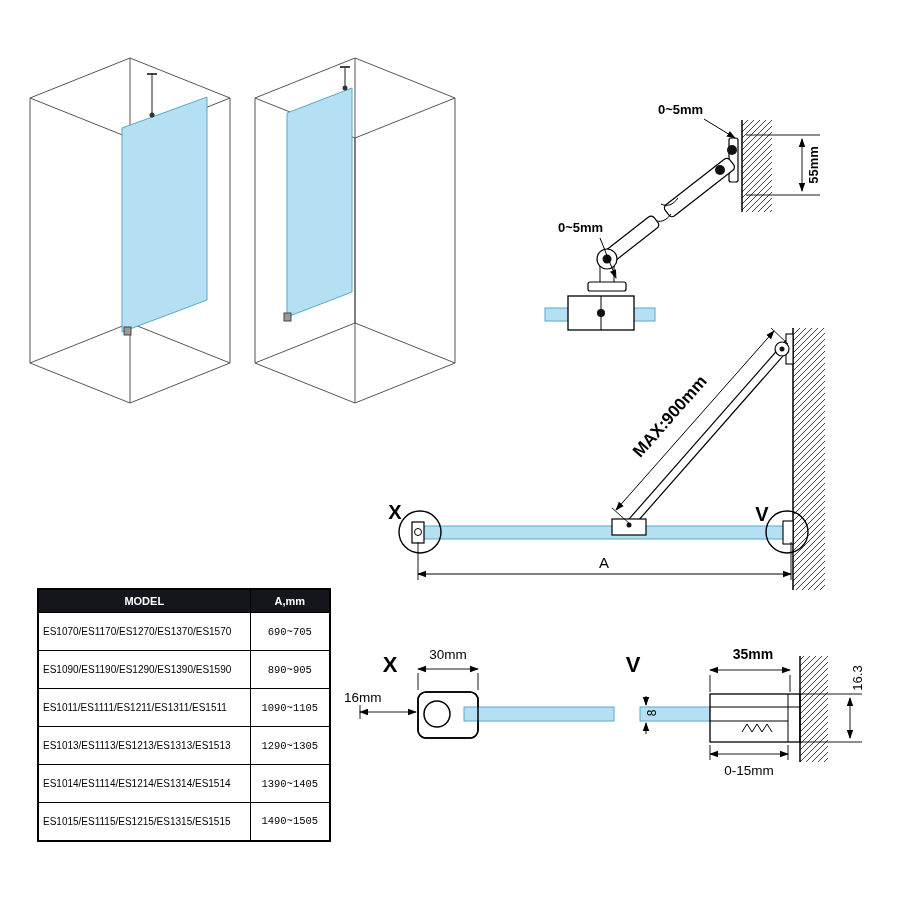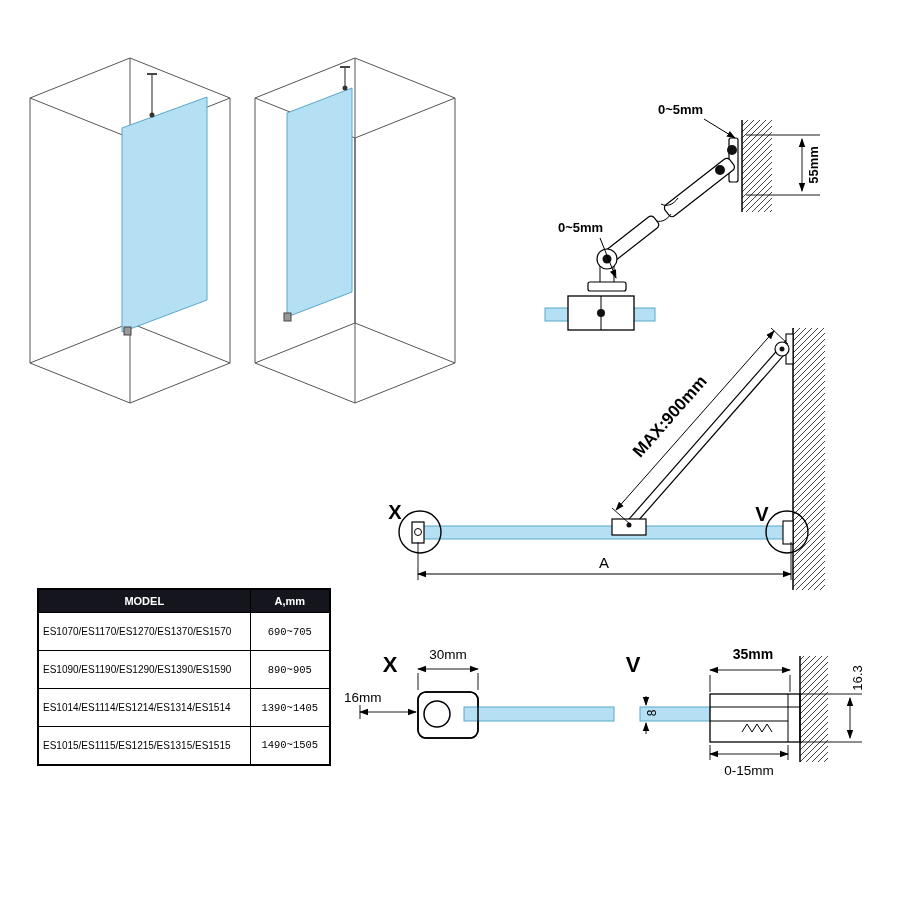--- a/index.html
+++ b/index.html
@@ -160,20 +160,28 @@
       <tbody>
         <tr>
             <td class="model">ES1070/ES1170/ES1270/ES1370/ES1570</td>
             <td class="amm">690~705</td>
           </tr>
         <tr>
             <td class="model">ES1090/ES1190/ES1290/ES1390/ES1590</td>
             <td class="amm">890~905</td>
           </tr>
         <tr>
+            <td class="model">ES1011/ES1111/ES1211/ES1311/ES1511</td>
+            <td class="amm">1090~1105</td>
+          </tr>
+        <tr>
+            <td class="model">ES1013/ES1113/ES1213/ES1313/ES1513</td>
+            <td class="amm">1290~1305</td>
+          </tr>
+        <tr>
             <td class="model">ES1014/ES1114/ES1214/ES1314/ES1514</td>
             <td class="amm">1390~1405</td>
           </tr>
         <tr>
             <td class="model">ES1015/ES1115/ES1215/ES1315/ES1515</td>
             <td class="amm">1490~1505</td>
           </tr>
       </tbody>
     </table>
   </div>

